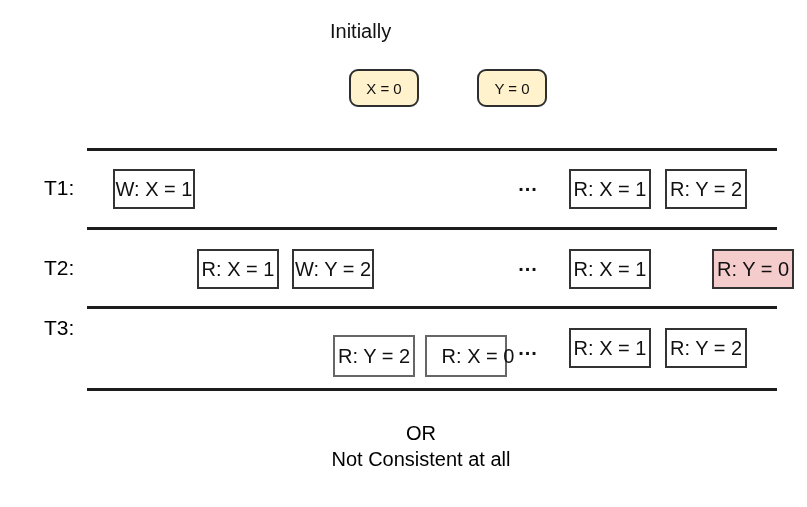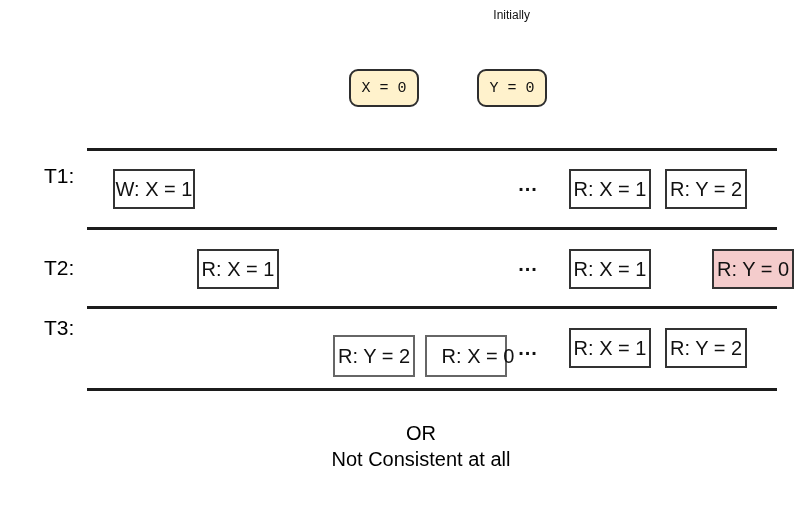--- a/index.html
+++ b/index.html
@@ -12,41 +12,40 @@
     position: relative;
     width: 807px;
     height: 507px;
     background: #ffffff;
     overflow: hidden;
     color: #000000;
   }
   .title {
     position: absolute;
     left: 330px;
-    top: 8px;
+    top: 20px;
     width: 200px;
-    text-align: right;
-    font-size: 12px;
+    text-align: left;
+    font-size: 20px;
     color: #111111;
   }
   .init-box {
     position: absolute;
     top: 69px;
     width: 70px;
     height: 38px;
     box-sizing: border-box;
     background: #fff2cc;
     border: 2px solid #2e2e2e;
     border-radius: 9px;
     display: flex;
     align-items: center;
     justify-content: center;
     font-size: 15px;
     color: #111111;
-    font-family: Liberation Mono, monospace;
   }
   .init-box.x { left: 349px; }
   .init-box.y { left: 477px; }
   .rule {
     position: absolute;
     left: 87px;
     width: 690px;
     height: 2.5px;
     background: #1c1c1c;
   }
@@ -54,21 +53,21 @@
   .rule.r2 { top: 227px; }
   .rule.r3 { top: 306px; }
   .rule.r4 { top: 388px; }
   .tlabel {
     position: absolute;
     left: 44px;
     font-size: 21px;
     color: #000000;
     line-height: 24px;
   }
-  .tlabel.t1 { top: 164px; }
+  .tlabel.t1 { top: 176px; }
   .tlabel.t2 { top: 256px; }
   .tlabel.t3 { top: 316px; }
   .op {
     position: absolute;
     width: 82px;
     height: 40px;
     box-sizing: border-box;
     background: #ffffff;
     border: 2px solid #333333;
     display: flex;
@@ -125,20 +124,21 @@
   <div class="rule r4"></div>
 
   <div class="tlabel t1">T1:</div>
   <div class="op" style="left:113px; top:169px;">W: X = 1</div>
   <div class="ellipsis e1">...</div>
   <div class="op" style="left:569px; top:169px;">R: X = 1</div>
   <div class="op" style="left:665px; top:169px;">R: Y = 2</div>
 
   <div class="tlabel t2">T2:</div>
   <div class="op" style="left:197px; top:249px;">R: X = 1</div>
+  <div class="op" style="left:292px; top:249px;">W: Y = 2</div>
   <div class="ellipsis e2">...</div>
   <div class="op" style="left:569px; top:249px;">R: X = 1</div>
   <div class="op highlight" style="left:665px; top:249px;">R: Y = 0</div>
 
   <div class="tlabel t3">T3:</div>
   <div class="op gray" style="left:333px; top:335px;">R: Y = 2</div>
   <div class="op gray" style="left:425px; top:335px;padding-left:24px;">R: X = 0</div>
   <div class="ellipsis e3">...</div>
   <div class="op" style="left:569px; top:328px;">R: X = 1</div>
   <div class="op" style="left:665px; top:328px;">R: Y = 2</div>

